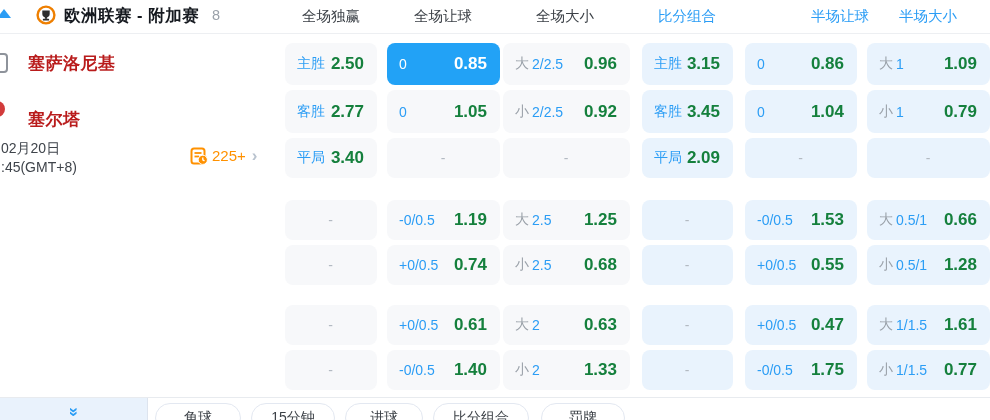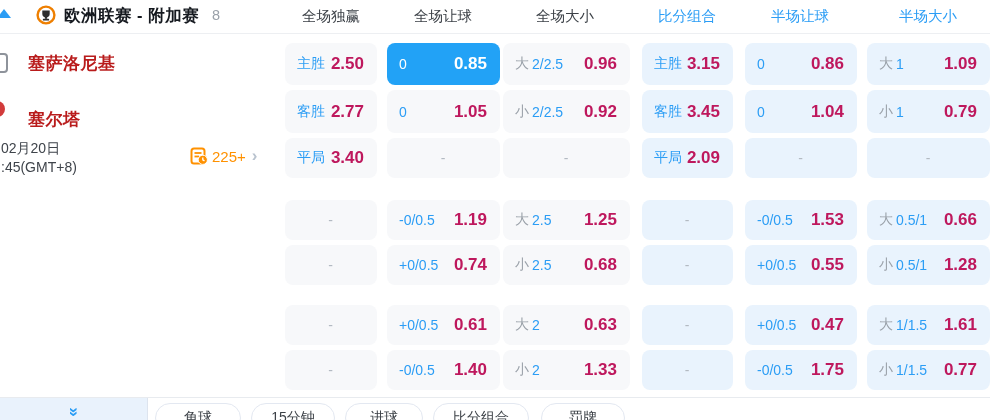--- a/index.html
+++ b/index.html
@@ -18,32 +18,32 @@
   .colhead.half { color:#2b9df5; }
 
   
   .team-logo1 { position:absolute; left:-10px; top:53px; width:18px; height:20px;
     border:2px solid #8e939b; border-radius:4px; background:#fff; }
   .team-logo2 { position:absolute; left:-11px; top:101px; width:16px; height:16px;
     border-radius:50%; background:#d23b3b; }
   .team-name { position:absolute; left:28px; font-size:17px; font-weight:bold; color:#b91c1c; letter-spacing:.5px; white-space:nowrap; }
   .team1 { top:52px; } .team2 { top:108px; }
   .date-block { position:absolute; left:1px; top:139px; font-size:14px; color:#3f444b; line-height:19px; white-space:nowrap; }
-  .mkts { position:absolute; left:190px; top:147px; display:flex; align-items:center; }
+  .mkts { position:absolute; left:190px; top:147px; display:flex; }
   .mkts-ico { width:18px; height:18px; margin-right:4px; }
   .mkts-count { font-size:15px; color:#ff9100; }
   .mkts-chevron { margin-left:6px; font-size:17px; color:#b9c3cf; font-weight:bold; line-height:18px; }
 
   
   .cell { position:absolute; border-radius:8px; background:#f7f8fa; display:flex; align-items:center;
     padding:0 13px 0 12px; cursor:pointer; }
   .cell.half { background:#e9f3fd; }
   .cell .lab { font-size:14px; color:#2b9df5; white-space:nowrap; }
   .cell .pre { font-size:14px; color:#9aa1a9; margin-right:3px; }
-  .cell .val { margin-left:auto; font-size:17px; font-weight:bold; color:#be185d; }
+  .cell .val { margin-left:auto; font-size:17px; font-weight:bold; color:#15803d; }
   .cell.dash { justify-content:center; color:#b3bac2; font-size:14px; }
   .cell.sel { background:#22a2f6; }
   .cell.sel .lab, .cell.sel .val { color:#fff; }
 
   
   .foot-line { position:absolute; left:0; top:397px; width:990px; height:1px; background:#e8ebef; }
   .foot-left { position:absolute; left:0; top:398px; width:148px; height:22px; background:#e9f2fc; border-right:1px solid #dde4ee; }
   .dbl-chevron { position:absolute; left:70px; top:3px; color:#2b9df5; font-size:17px; font-weight:bold;
     transform:rotate(90deg); letter-spacing:-2px; }
   .pill { position:absolute; top:403px; height:30px; border:1px solid #e3e8f1; border-radius:15px;
@@ -63,21 +63,21 @@
       <rect x="8.9" y="12" width="2.2" height="1.8" fill="#2d2d2d"></rect>
       <rect x="6.9" y="13.8" width="6.2" height="1.6" rx="0.5" fill="#2d2d2d"></rect>
     </svg>
     <span class="league-title">欧洲联赛 - 附加赛</span>
     <span class="league-count">8</span>
     <div id="colheads">
         <span class="colhead" style="left: 331px;">全场独赢</span>
         <span class="colhead" style="left: 443px;">全场让球</span>
         <span class="colhead" style="left: 565px;">全场大小</span>
         <span class="colhead half" style="left: 687px;">比分组合</span>
-        <span class="colhead half" style="left: 800px;">半场让球</span>
+        <span class="colhead half" style="left: 840px;">半场让球</span>
         <span class="colhead half" style="left: 928px;">半场大小</span>
       </div>
   </div>
 
   <div class="team-logo1"></div>
   <div class="team-name team1">塞萨洛尼基</div>
   <div class="team-logo2"></div>
   <div class="team-name team2">塞尔塔</div>
 
   <div class="date-block">

